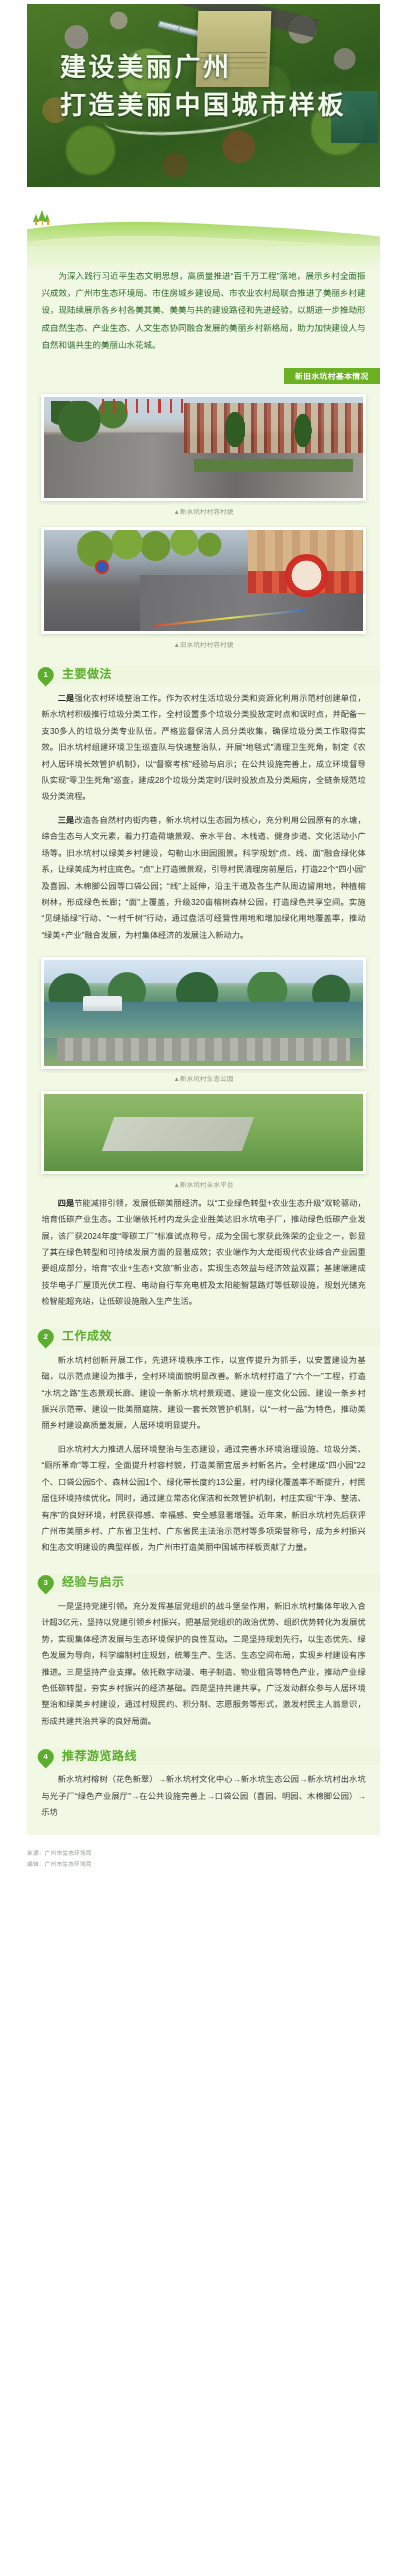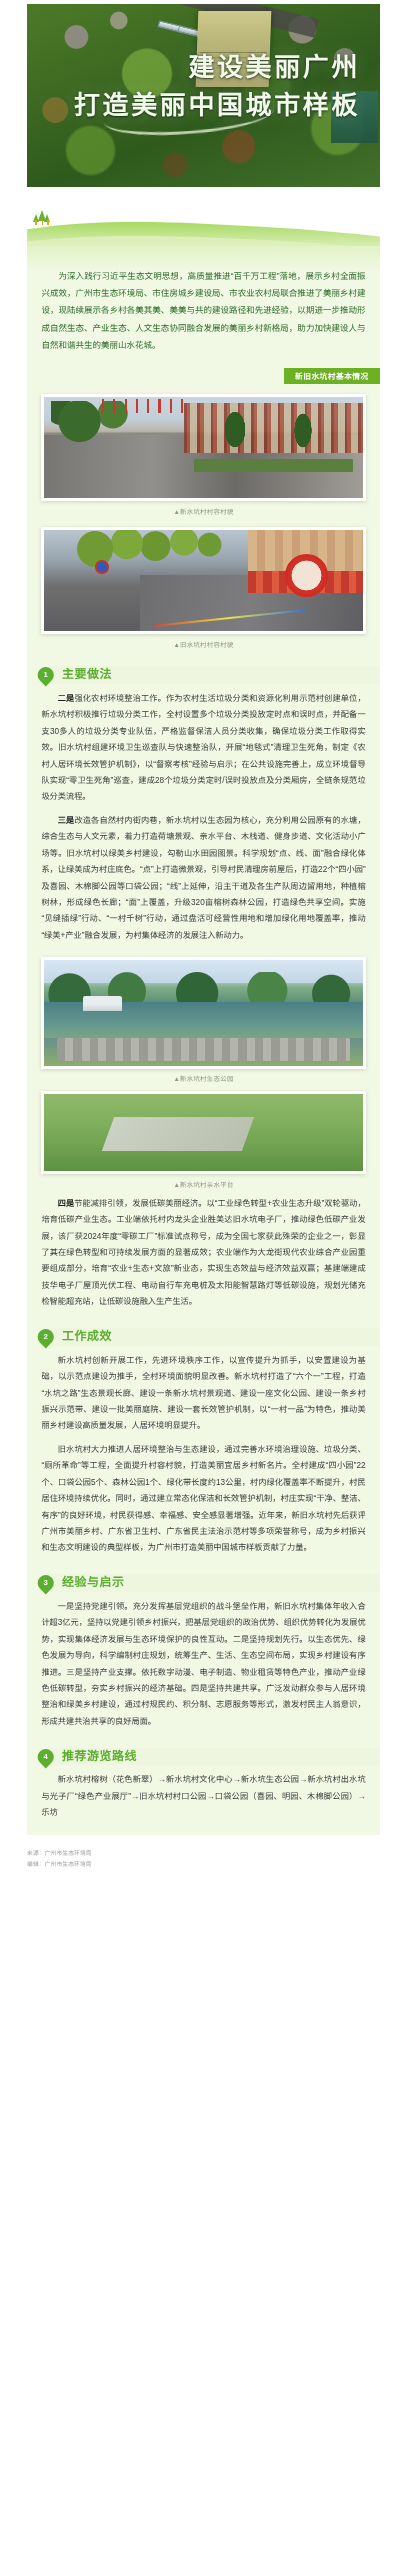--- a/index.html
+++ b/index.html
@@ -75,22 +75,22 @@
   .hero-bus.b2 { left: 151px; top: 24px; }
   .hero-green-b {
     position:absolute; right: 2.1px; top: 87px;
     width: 47px; height: 52px;
     background: linear-gradient(180deg,#2e6e58,#1f5442);
     opacity:.9;
   }
   .hero-title-wrap {
     position: absolute;
     left: 0; right: 0; top: 49px;
-    text-align: right;
-    padding: 0 20px;
+    text-align: left;
+    padding: 0 33px;
   }
   .hero-line1, .hero-line2 {
     font-family: "Liberation Serif", "DejaVu Serif", serif;
     color: #f3f8ec;
     font-weight: bold;
     letter-spacing: 2.6px;
     text-shadow:
       0 0 5.2px rgba(30,70,20,0.75),
       0 1px 1.5px rgba(0,0,0,0.55),
       0 0 14.4px rgba(255,255,255,0.25);
@@ -535,21 +535,21 @@
     <p class="body-para">一是坚持党建引领。充分发挥基层党组织的战斗堡垒作用，新旧水坑村集体年收入合计超3亿元，坚持以党建引领乡村振兴，把基层党组织的政治优势、组织优势转化为发展优势，实现集体经济发展与生态环境保护的良性互动。二是坚持规划先行。以生态优先、绿色发展为导向，科学编制村庄规划，统筹生产、生活、生态空间布局，实现乡村建设有序推进。三是坚持产业支撑。依托数字动漫、电子制造、物业租赁等特色产业，推动产业绿色低碳转型，夯实乡村振兴的经济基础。四是坚持共建共享。广泛发动群众参与人居环境整治和绿美乡村建设，通过村规民约、积分制、志愿服务等形式，激发村民主人翁意识，形成共建共治共享的良好局面。</p>
 
     <div class="sec-head">
       <div class="sec-head-bg"></div>
       <div class="sec-num">
         <b>4</b>
       </div>
       <div class="sec-title">推荐游览路线</div>
     </div>
 
-    <p class="body-para">新水坑村榕树（花色新翠）→新水坑村文化中心→新水坑生态公园→新水坑村出水坑与光子厂“绿色产业展厅”→旧水坑村村口公园→口袋公园（喜园、明园、木棉脚公园）→乐坊</p>
+    <p class="body-para">新水坑村榕树（花色新翠）→新水坑村文化中心→新水坑生态公园→新水坑村出水坑与光子厂“绿色产业展厅”→在公共设施完善上→口袋公园（喜园、明园、木棉脚公园）→乐坊</p>
 
   </div>
 
   <div class="footer">
     <div>来源：广州市生态环境局</div>
     <div>编辑：广州市生态环境局</div>
   </div>
 
 </div>
 

